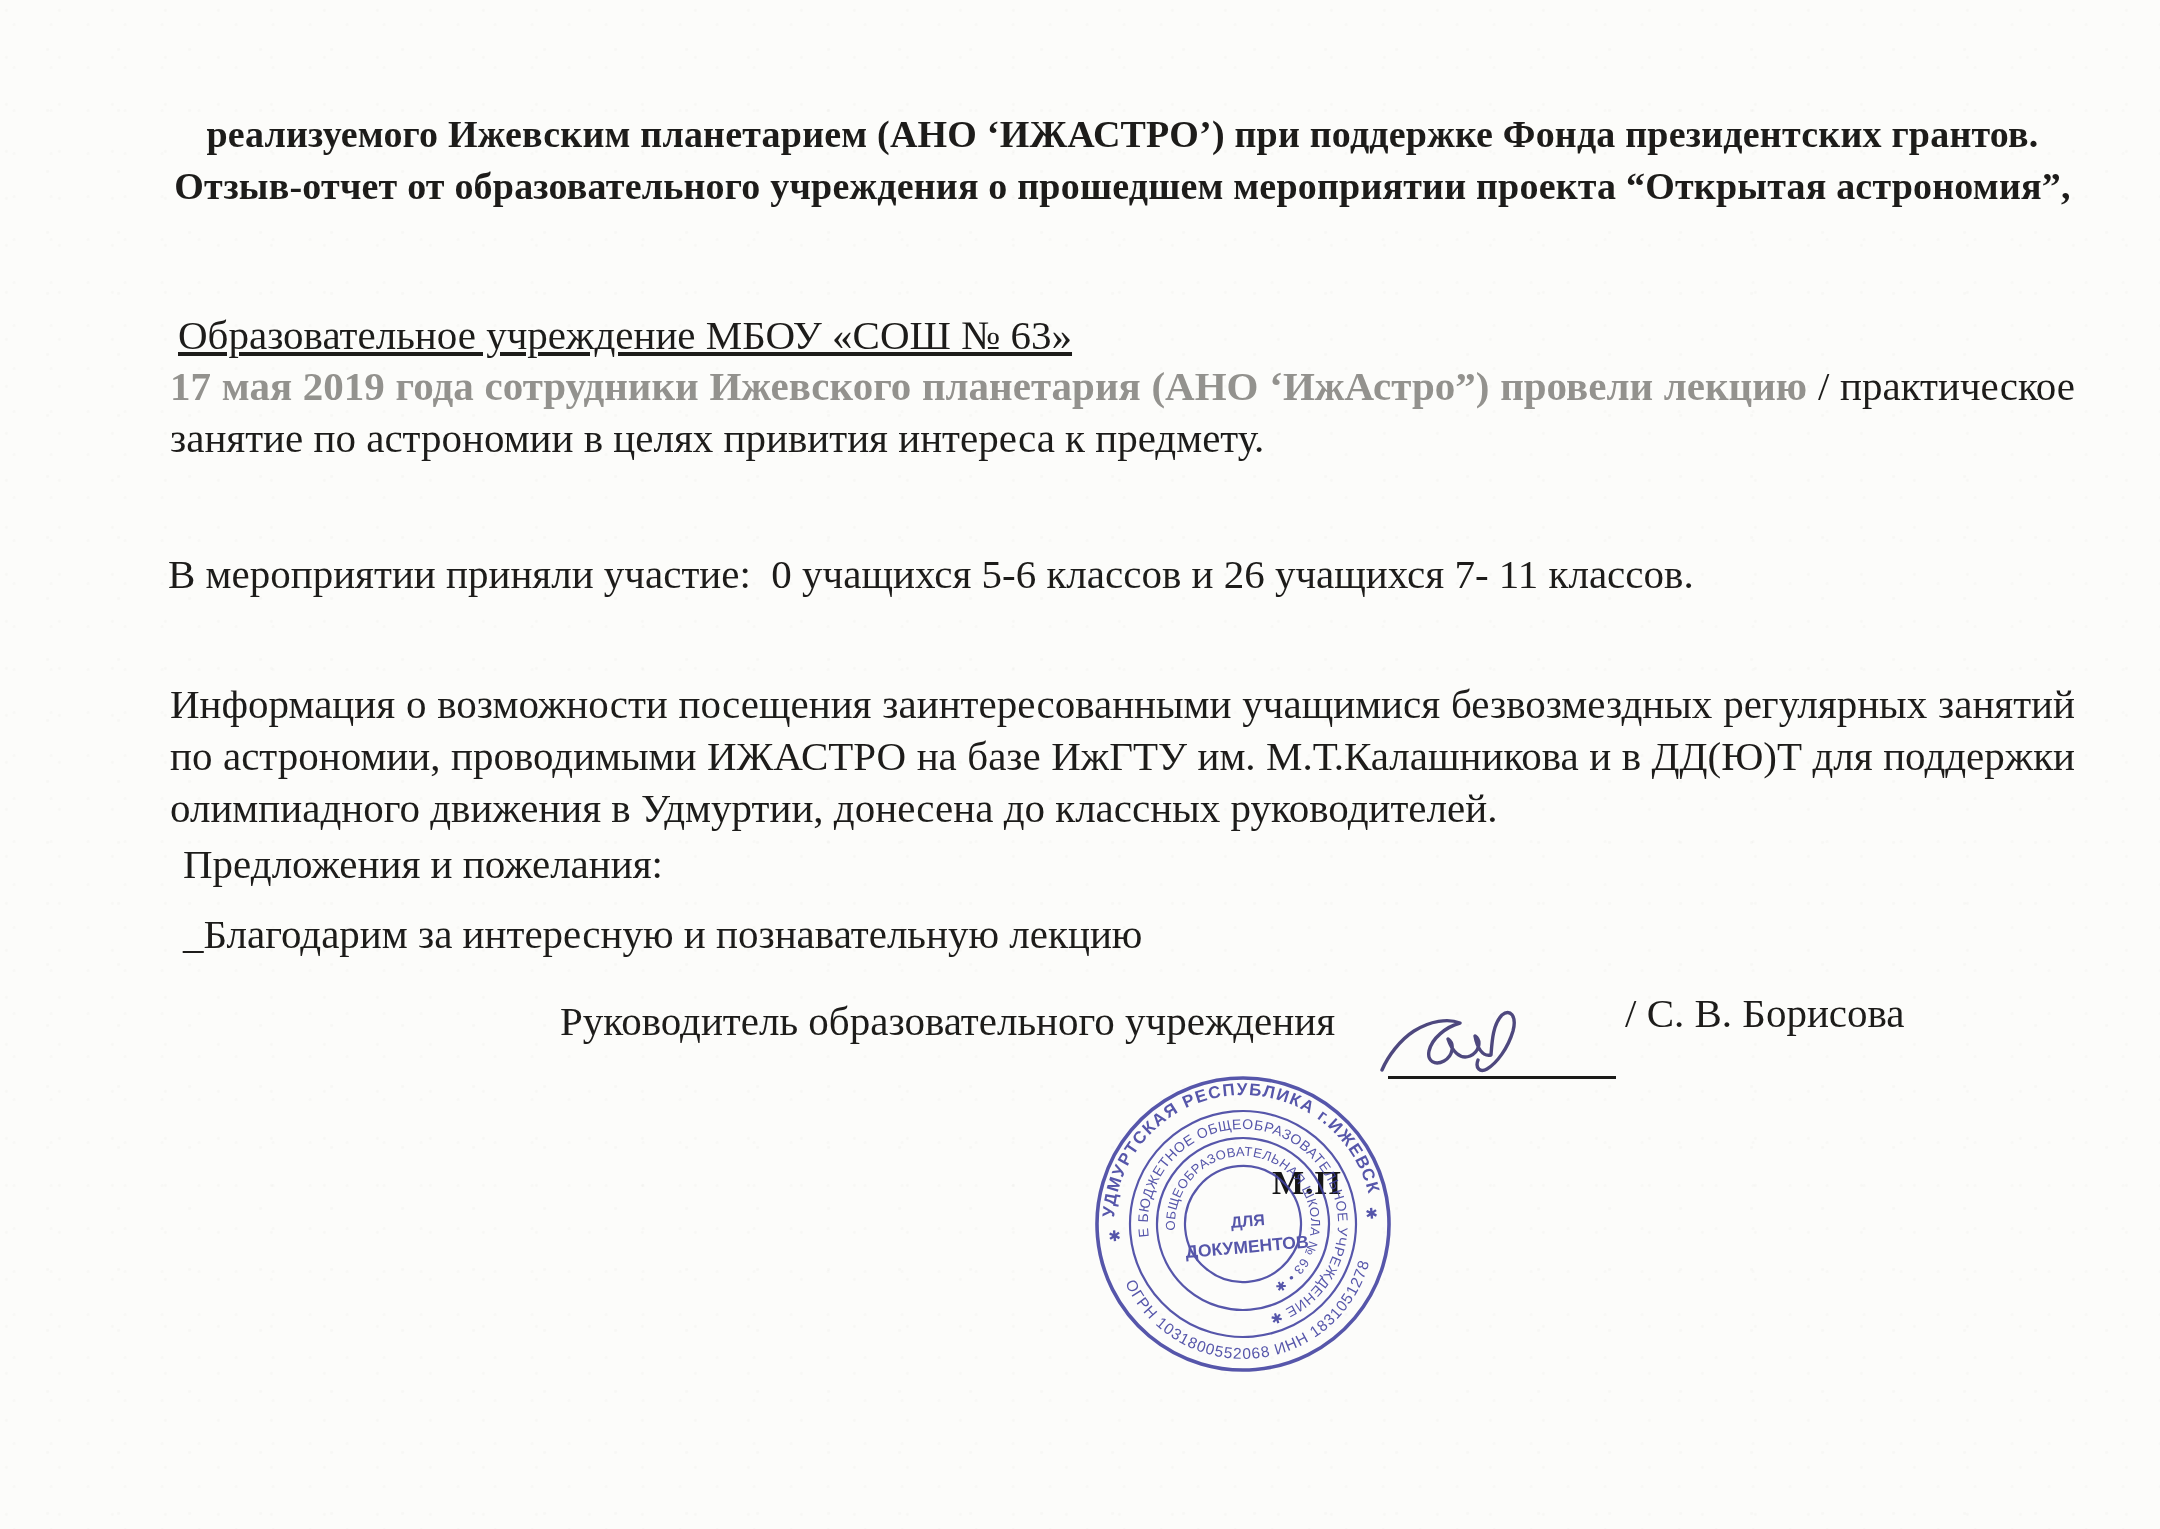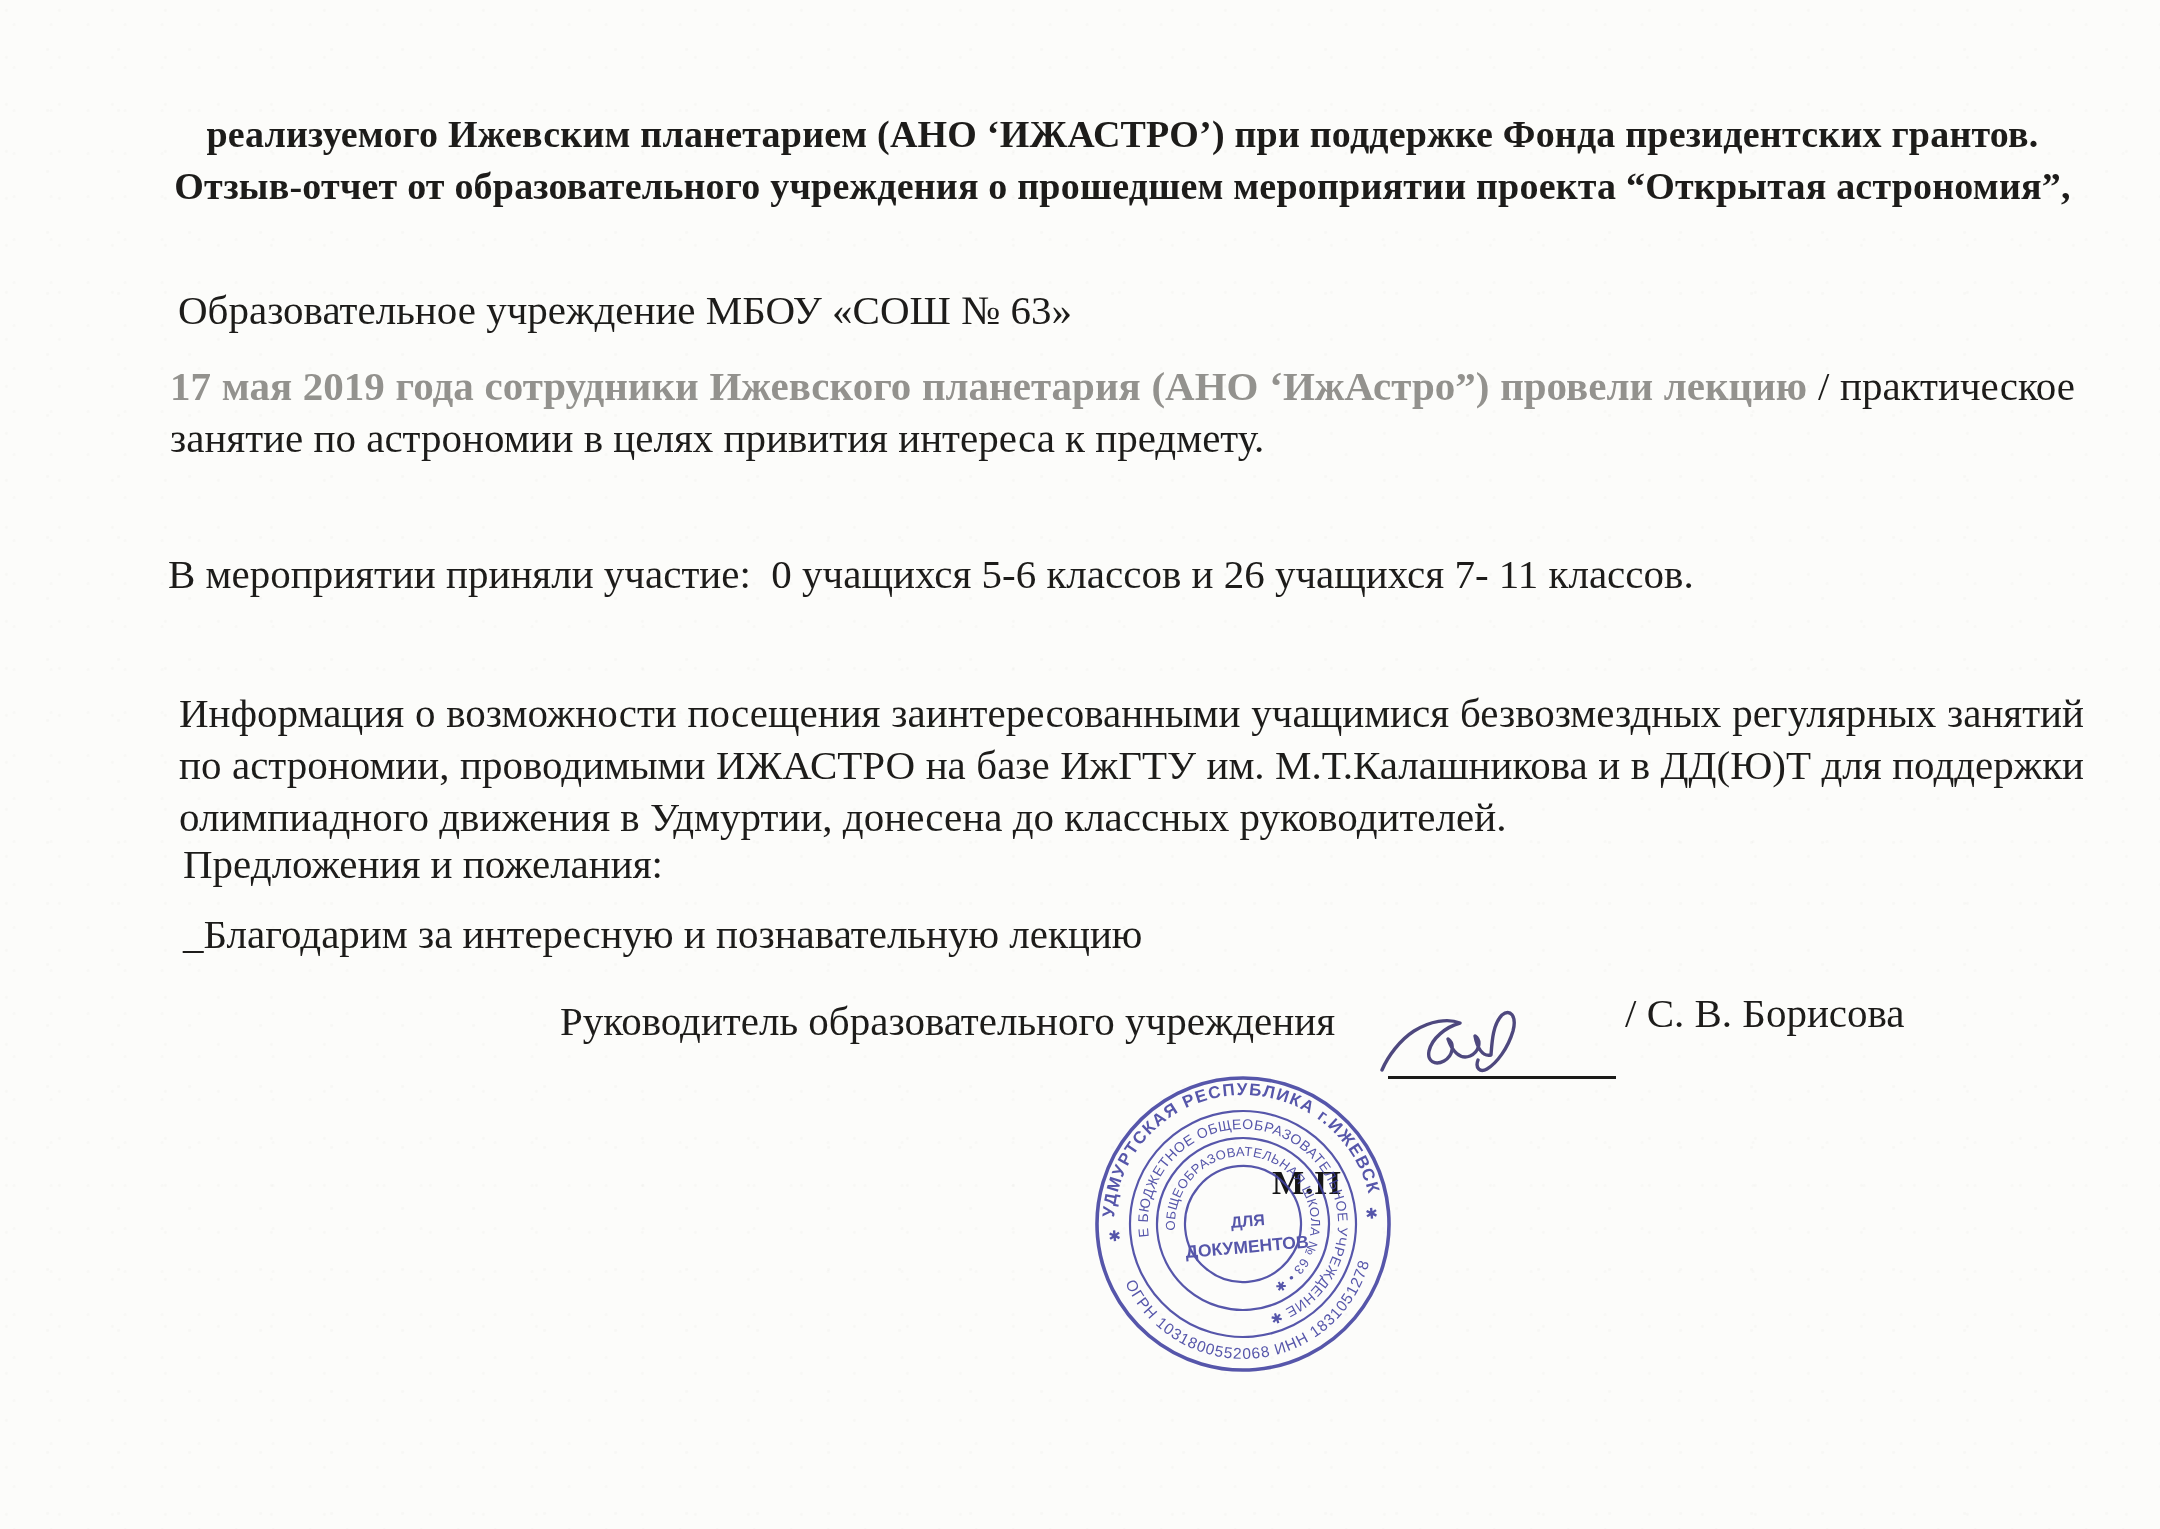--- a/index.html
+++ b/index.html
@@ -17,21 +17,21 @@
     overflow:hidden;
   }
   .abs{position:absolute;}
   .title{
     left:170px; top:108px; width:1905px;
     text-align:center; font-weight:bold;
     font-size:38px; line-height:52px;
     letter-spacing:.2px;
   }
   .body-text{font-size:41px; line-height:52px;}
-  .institution{left:178px; top:284px;}
+  .institution{left:178px; top:309px;text-decoration:underline;}
   .event{left:170px; top:360px; width:1905px; text-align:justify;}
   .faded{color:#93928e;font-weight:bold;}
   .participants{left:168px; top:548px; white-space:pre-wrap;}
   .info{left:170px; top:678px; width:1905px; text-align:justify;}
   .suggestions-label{left:183px; top:838px;}
   .suggestions-value{left:183px; top:908px;}
   .sig-label{left:560px; top:995px;}
   .sig-line{left:1388px; top:1076px; width:228px; border-top:3px solid #1a1a18; height:0;}
   .sig-name{left:1625px; top:987px;}
   .sig-scribble{left:1376px; top:994px;}
@@ -52,21 +52,21 @@
   </div>
 
   <div class="abs body-text institution">Образовательное учреждение МБОУ «СОШ № 63»</div>
 
   <p class="abs body-text event" style="margin:0">
     <span class="faded">17 мая 2019 года сотрудники Ижевского планетария (АНО ‘ИжАстро”) провели лекцию </span><span>/ практическое занятие по астрономии в целях привития интереса к предмету.</span>
   </p>
 
   <div class="abs body-text participants">В мероприятии приняли участие:  0 учащихся 5-6 классов и 26 учащихся 7- 11 классов.</div>
 
-  <p class="abs body-text info" style="margin:9px">Информация о возможности посещения заинтересованными учащимися безвозмездных регулярных занятий по астрономии, проводимыми ИЖАСТРО на базе ИжГТУ им. М.Т.Калашникова и в ДД(Ю)Т для поддержки олимпиадного движения в Удмуртии, донесена до классных руководителей.</p>
+  <p class="abs body-text info" style="margin:0">Информация о возможности посещения заинтересованными учащимися безвозмездных регулярных занятий по астрономии, проводимыми ИЖАСТРО на базе ИжГТУ им. М.Т.Калашникова и в ДД(Ю)Т для поддержки олимпиадного движения в Удмуртии, донесена до классных руководителей.</p>
 
   <div class="abs body-text suggestions-value">_Благодарим за интересную и познавательную лекцию</div>
 
   <div class="abs body-text suggestions-label">Предложения и пожелания:</div>
 
   <div class="abs body-text sig-label">Руководитель образовательного учреждения</div>
 
   <div class="abs sig-line"></div>
 
   <svg class="abs sig-scribble" width="250" height="95" viewBox="0 0 250 95">

